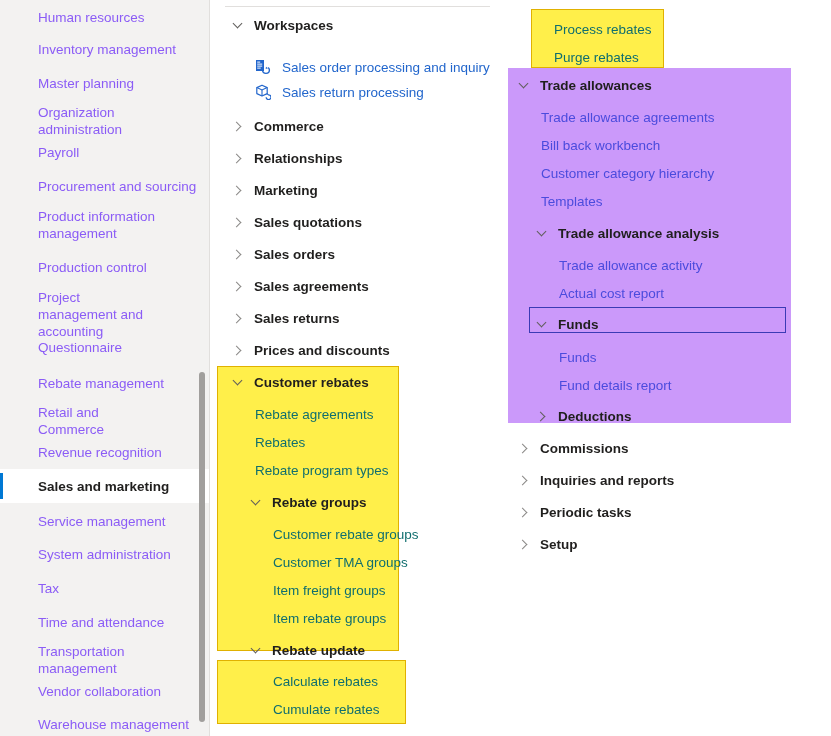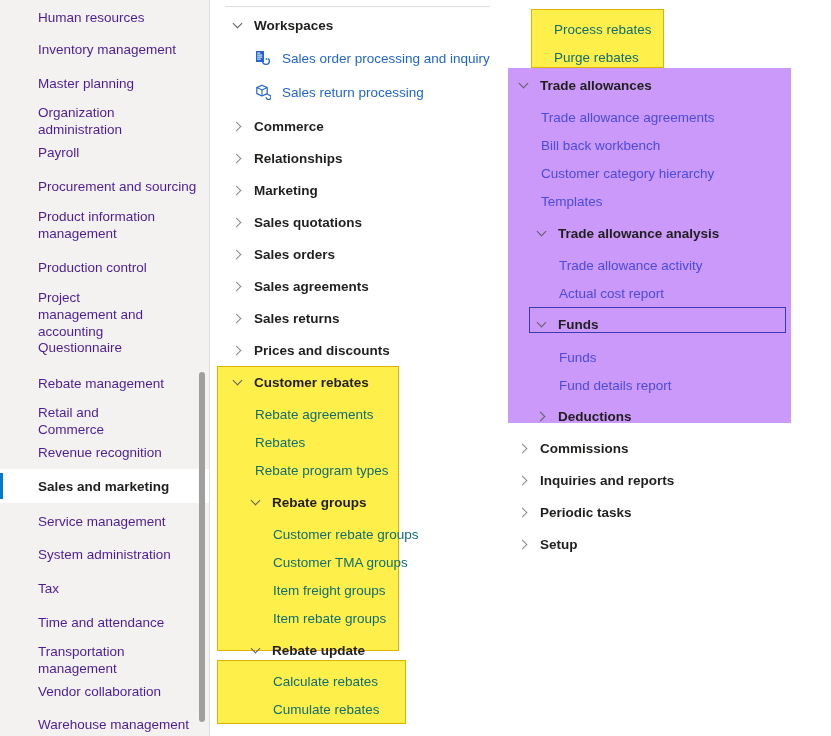--- a/index.html
+++ b/index.html
@@ -29,21 +29,21 @@
     box-sizing: border-box;
     overflow: hidden;
   }
   .mod-item {
     position: relative;
     display: flex;
     align-items: center;
     min-height: 34px;
     padding: 4px 10px 4px 38px;
     box-sizing: border-box;
-    color: #4c1d95;
+    color: #8b5cf6;
     font-size: 13.5px;
     line-height: 17px;
     cursor: pointer;
     background: transparent;
   }
   .mod-item.selected {
     background: #ffffff;
     color: #201f1e;
     font-weight: bold;
   }
@@ -235,21 +235,21 @@
   <div id="middle-divider"></div>
 
   <div class="hl-box hl-yellow" style="left:6px; top:366px; width:182px; height:285px;"></div>
   <div class="hl-box hl-yellow" style="left:6px; top:660px; width:189px; height:64px;"></div>
 
   <div class="nav-row nav-group" style="position:absolute; left:22px; top:9px;">
     <span class="chev down"></span>
     <span>Workspaces</span>
   </div>
 
-  <div class="nav-row nav-link blue" style="position:absolute; left:44px; top:42px;text-align:right;">
+  <div class="nav-row nav-link blue" style="position:absolute; left:44px; top:51px;text-align:right;">
     <span class="ws-icon">
       <svg width="16" height="16" viewBox="0 0 16 16">
         <rect x="1" y="1" width="8" height="11" fill="#2266cc"></rect>
         <rect x="2.2" y="2.6" width="3" height="1" fill="#ffffff"></rect>
         <rect x="2.2" y="4.6" width="5" height="1" fill="#ffffff"></rect>
         <rect x="2.2" y="6.6" width="5" height="1" fill="#ffffff"></rect>
         <rect x="2.2" y="8.6" width="3.5" height="1" fill="#ffffff"></rect>
         <circle cx="11" cy="11" r="3.4" fill="none" stroke="#2266cc" stroke-width="1.4" stroke-dasharray="13 5"></circle>
         <path d="M11 7.8 L13 9.3 L10.7 10.1 Z" fill="#2266cc"></path>
       </svg>

